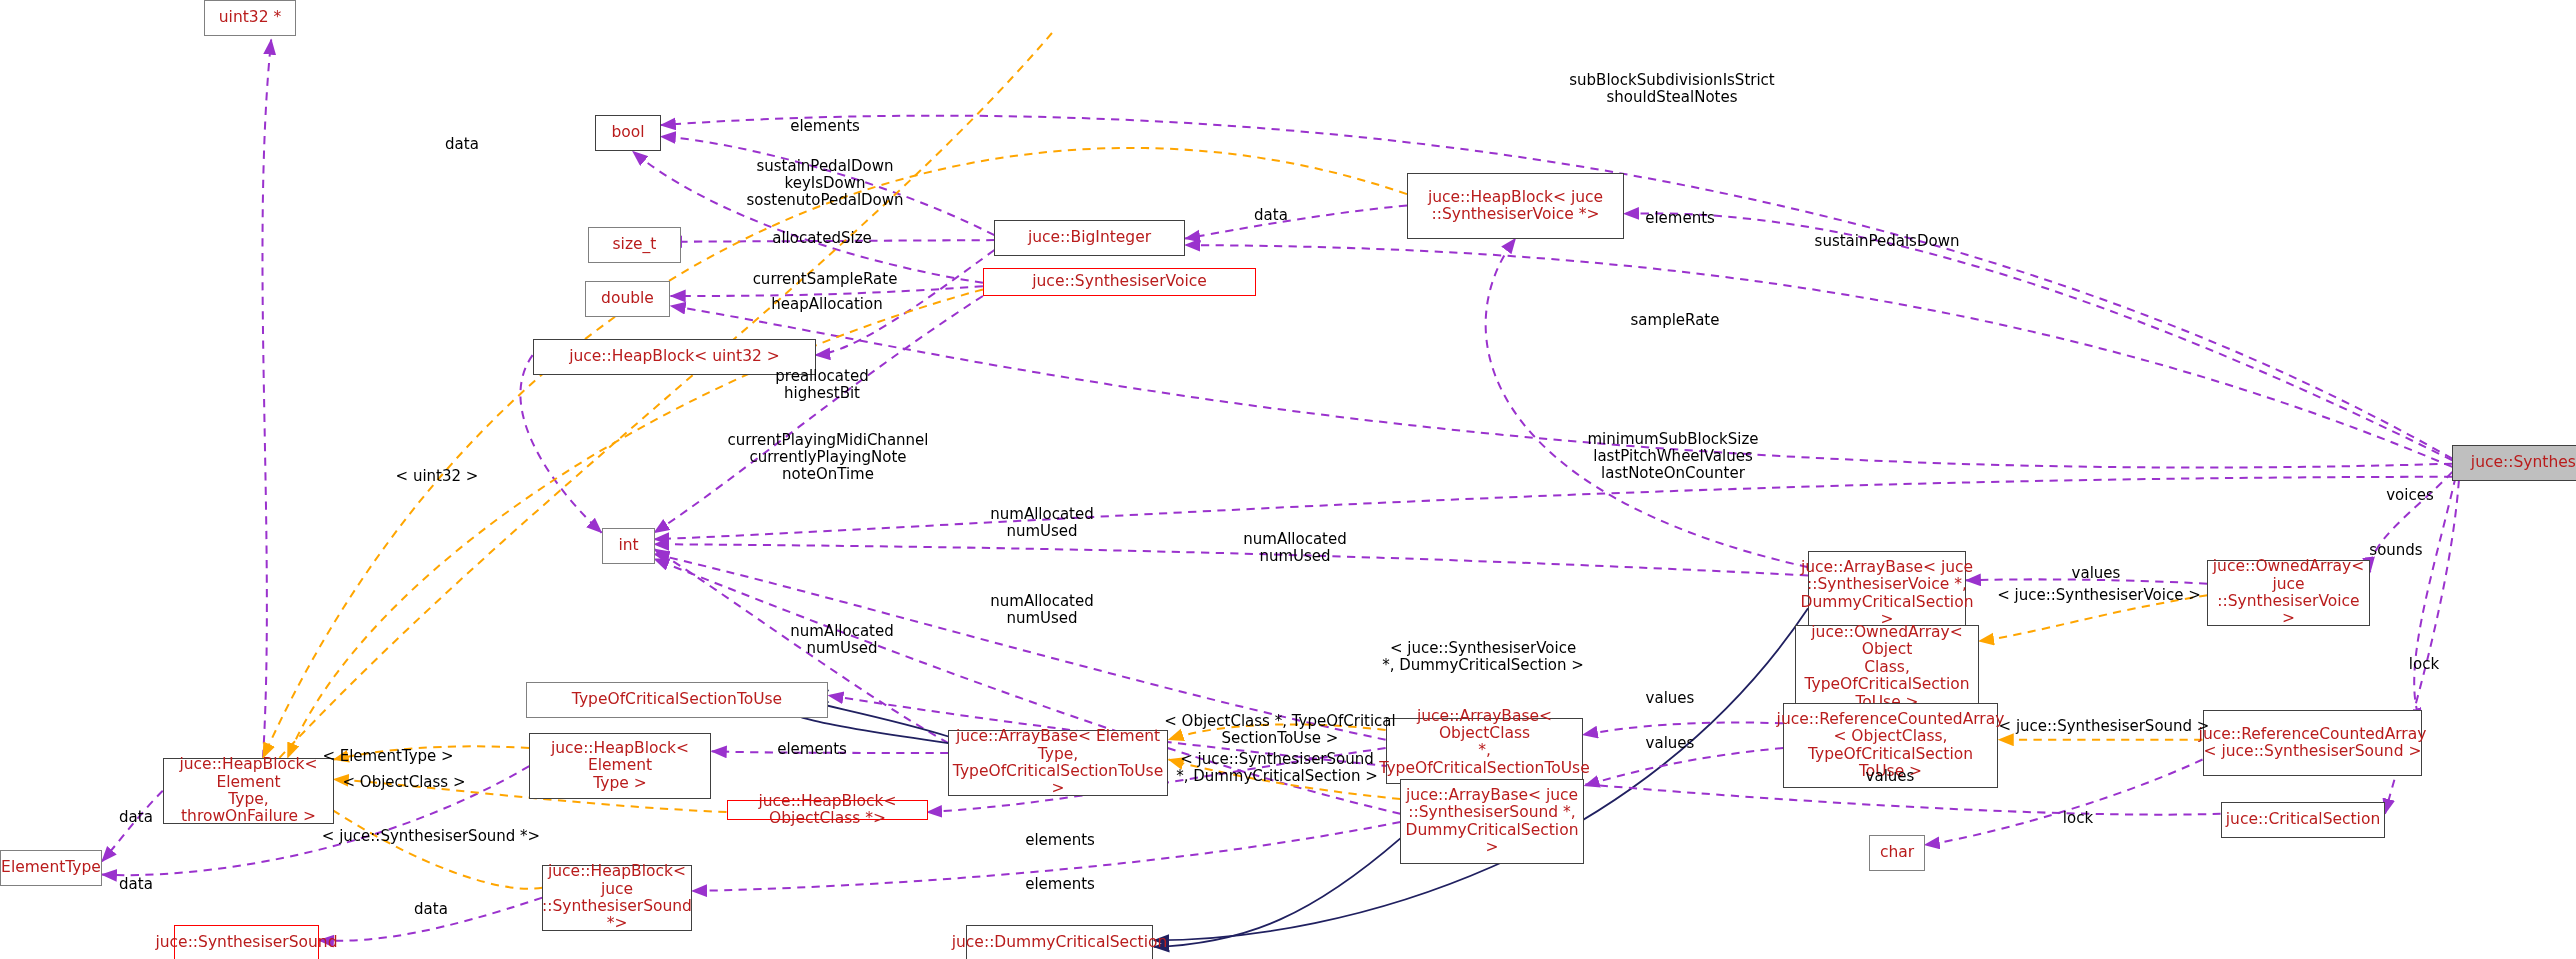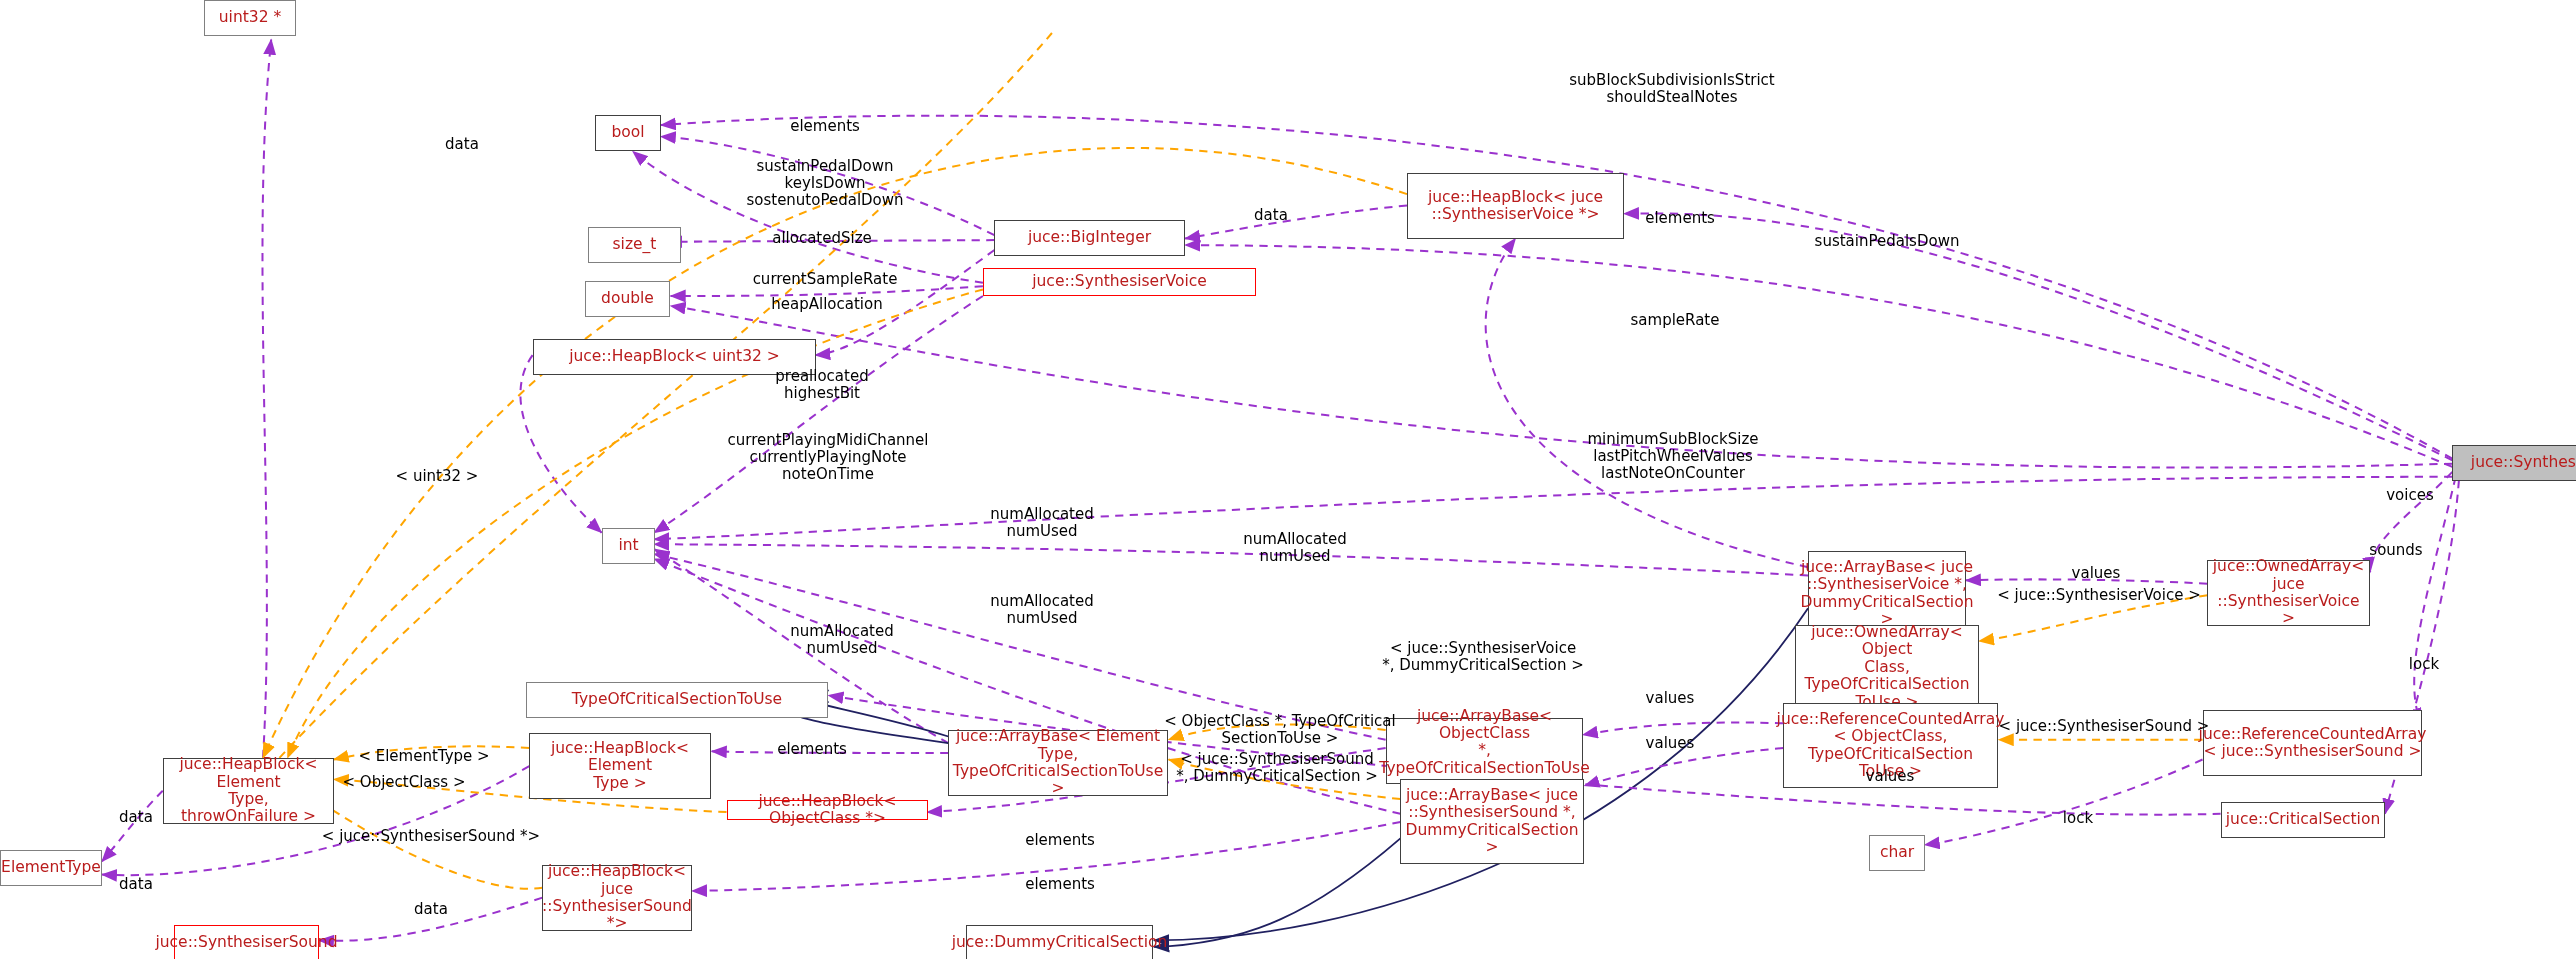--- a/index.html
+++ b/index.html
@@ -160,21 +160,21 @@
 numUsed</div>
       <div class="elabel" style="left: 842px; top: 623px;">numAllocated
 numUsed</div>
       <div class="elabel" style="left: 1483px; top: 640px;">&lt; juce::SynthesiserVoice
 *, DummyCriticalSection &gt;</div>
       <div class="elabel" style="left: 2096px; top: 565px;">values</div>
       <div class="elabel" style="left: 2099px; top: 587px;">&lt; juce::SynthesiserVoice &gt;</div>
       <div class="elabel" style="left: 2410px; top: 487px;">voices</div>
       <div class="elabel" style="left: 2396px; top: 542px;">sounds</div>
       <div class="elabel" style="left: 2424px; top: 656px;">lock</div>
-      <div class="elabel" style="left: 424px; top: 748px;">&lt; ElementType &gt;</div>
+      <div class="elabel" style="left: 388px; top: 748px;">&lt; ElementType &gt;</div>
       <div class="elabel" style="left: 404px; top: 774px;">&lt; ObjectClass &gt;</div>
       <div class="elabel" style="left: 812px; top: 741px;">elements</div>
       <div class="elabel" style="left: 1280px; top: 713px;">&lt; ObjectClass *, TypeOfCritical
 SectionToUse &gt;</div>
       <div class="elabel" style="left: 1277px; top: 751px;">&lt; juce::SynthesiserSound
 *, DummyCriticalSection &gt;</div>
       <div class="elabel" style="left: 1670px; top: 690px;">values</div>
       <div class="elabel" style="left: 1670px; top: 735px;">values</div>
       <div class="elabel" style="left: 2104px; top: 718px;">&lt; juce::SynthesiserSound &gt;</div>
       <div class="elabel" style="left: 136px; top: 809px;">data</div>

